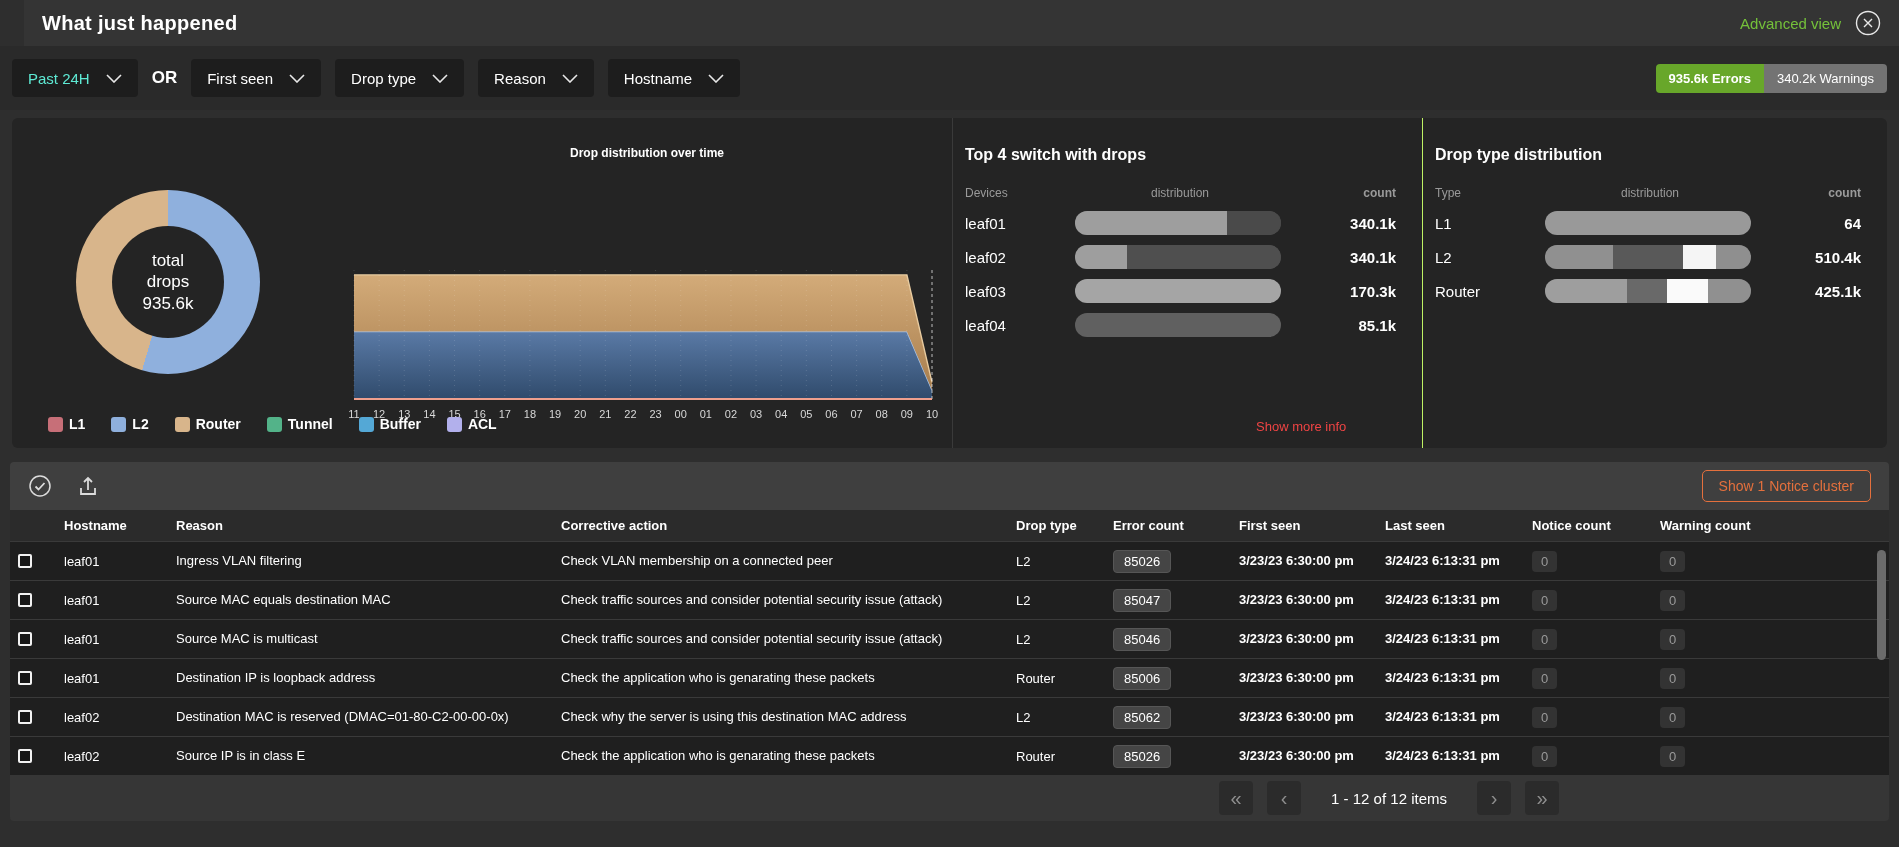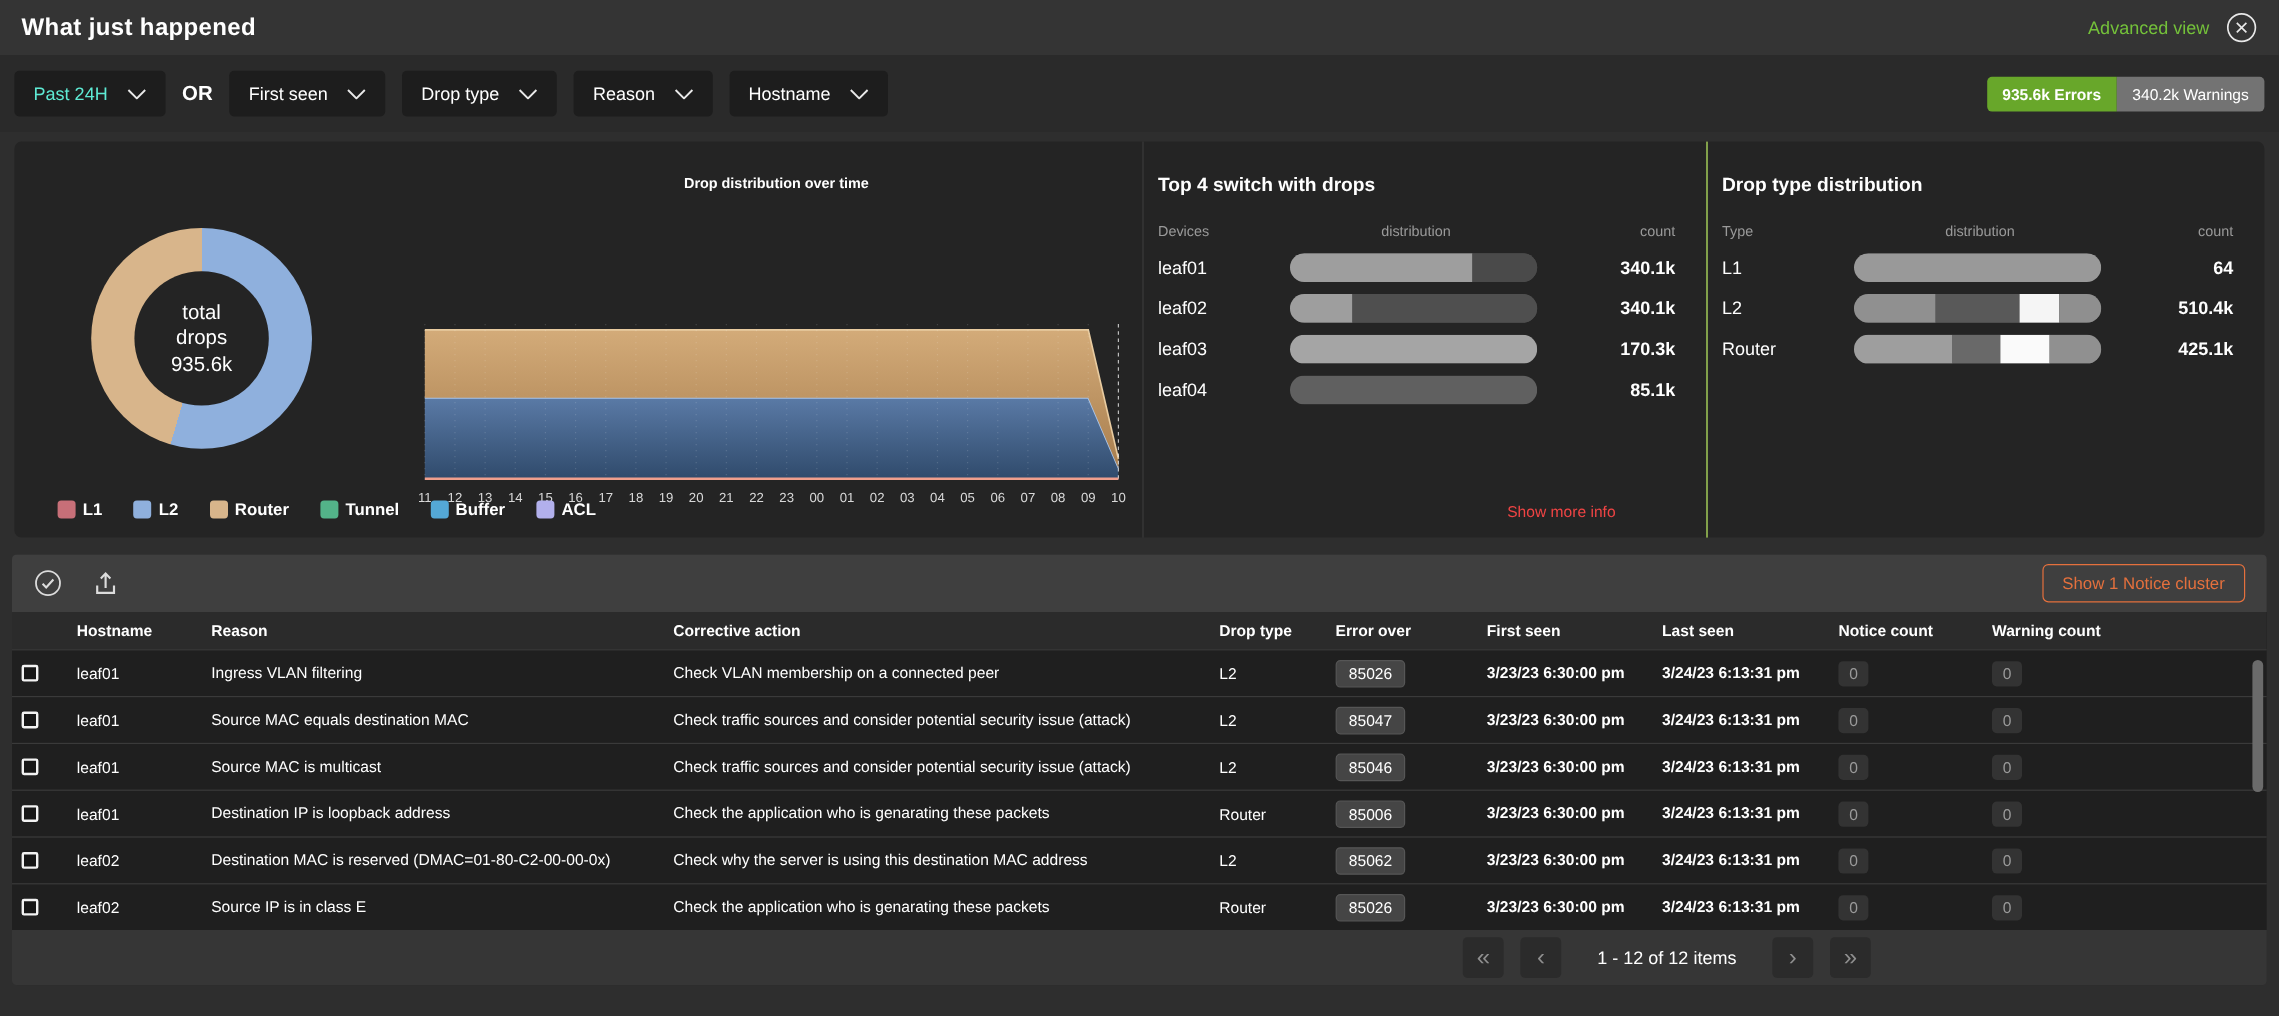--- a/index.html
+++ b/index.html
@@ -1,20 +1,20 @@
 <!DOCTYPE html>
 <html><head>
 <meta charset="utf-8">
 <style>
   * { margin:0; padding:0; box-sizing:border-box; }
   html,body { width:1899px; height:847px; overflow:hidden; }
   body { background:#2e2e2e; font-family:"Liberation Sans", sans-serif; color:#fff; }
 
   
-  .app-header { height:46px; background:#343434; display:flex; align-items:center; padding:0 18px; }
+  .app-header { height:46px; background:#343434; display:flex; align-items:center; padding:0 18px;margin-left:24px; }
   .app-title { font-size:20px; font-weight:700; letter-spacing:.3px; }
   .header-right { margin-left:auto; display:flex; align-items:center; gap:14px; }
   .advanced-link { color:#74c13a; font-size:15px; cursor:pointer; }
   .close-btn { width:26px; height:26px; cursor:pointer; display:flex; }
 
   
   .filter-bar { height:64px; background:#2a2a2a; display:flex; align-items:center; padding:0 12px; gap:14px; }
   .chip { background:#1d1d1d; border-radius:4px; height:38px; display:flex; align-items:center; gap:16px;
           padding:0 16px; font-size:15px; cursor:pointer; }
   .chip .chev { display:flex; }
@@ -45,21 +45,21 @@
   .dist-section.droptype { width:465px; border-left:1px solid #bef264; }
   .dist-title { font-size:16px; font-weight:600; }
   .dist-table { margin-top:22px; }
   .dist-head, .dist-row { display:flex; align-items:center; }
   .dist-head { color:#9a9a9a; font-size:12px; margin-bottom:6px; }
   .dist-row { height:34px; font-size:15px; }
   .dist-col-label { width:110px; }
   .dist-col-bar { width:210px; }
   .dist-col-count { flex:1; text-align:right; font-weight:600; }
   .dist-head .dist-col-bar { text-align:center; }
-  .dist-head .dist-col-count { font-weight:400; }
+  .dist-head .dist-col-count { font-weight:700; }
   .bar-track { width:206px; height:24px; background:#4a4a4a; border-radius:12px; overflow:hidden; display:flex; }
   .bar-seg { height:100%; }
   .show-more { position:absolute; left:1244px; bottom:14px; color:#ef4444; font-size:13px; cursor:pointer; }
 
   
   .table-card { margin:14px 10px 0 10px; border-radius:4px; overflow:hidden; }
   .table-toolbar { height:48px; background:#3f3f3f; display:flex; align-items:center; padding:0 18px; gap:24px; }
   .tool-icon { width:24px; height:24px; cursor:pointer; display:flex; }
   .notice-btn { margin-left:auto; background:transparent; border:1px solid #e4703d; color:#e4703d; font-size:14px;
                 font-family:"Liberation Sans",sans-serif; border-radius:5px; padding:7px 16px; cursor:pointer; }
@@ -370,21 +370,21 @@
     <button class="notice-btn">Show 1 Notice cluster</button>
   </div>
 
   <div class="data-table">
     <div class="tgrid thead" id="thead">
         <div class="tcell"></div>
         <div class="tcell">Hostname</div>
         <div class="tcell">Reason</div>
         <div class="tcell">Corrective action</div>
         <div class="tcell">Drop type</div>
-        <div class="tcell">Error over</div>
+        <div class="tcell">Error count</div>
         <div class="tcell">First seen</div>
         <div class="tcell">Last seen</div>
         <div class="tcell">Notice count</div>
         <div class="tcell">Warning count</div>
       </div>
     <div id="tbody">
         <div class="tgrid trow">
           <div class="tcell">
             <span class="cb"></span>
           </div>

